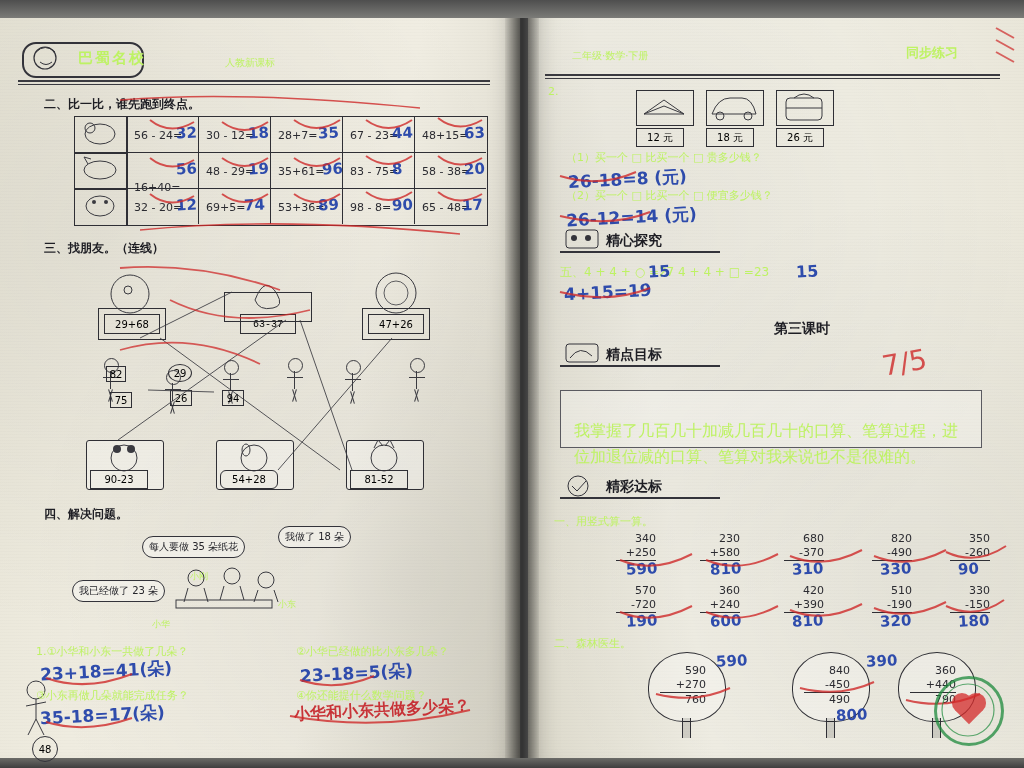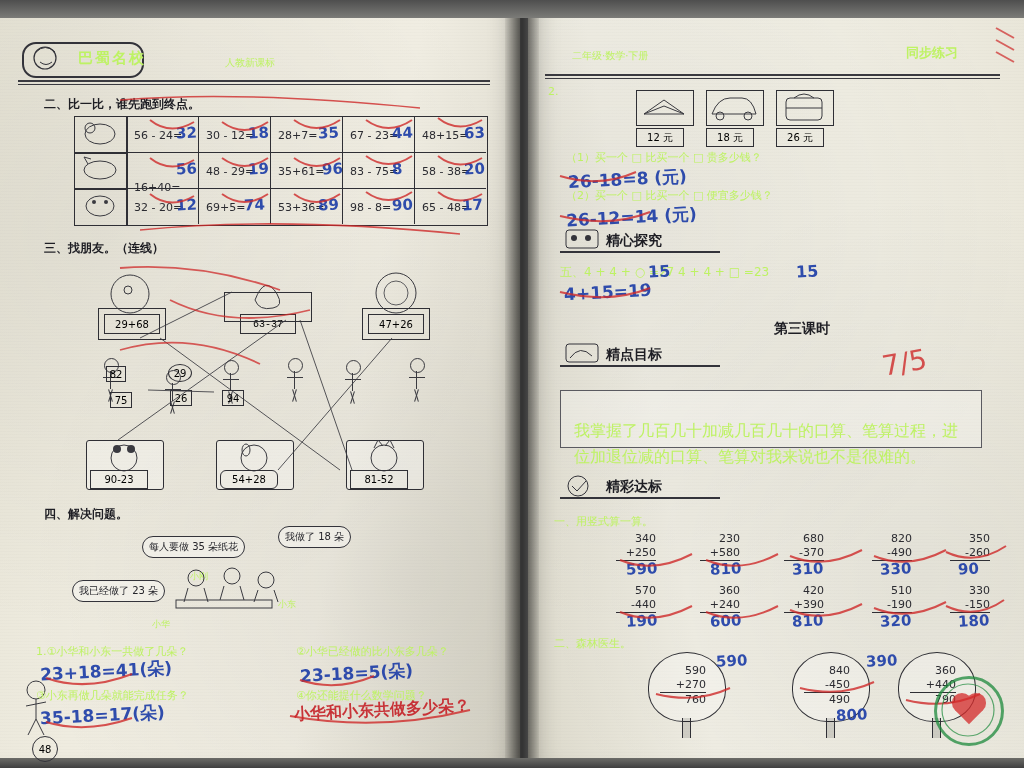--- a/index.html
+++ b/index.html
@@ -434,21 +434,21 @@
   </div>
 
   <div class="hw" style="left:626px;top:560px;font-size:15px;">590</div>
   <div class="hw" style="left:710px;top:560px;font-size:15px;">810</div>
   <div class="hw" style="left:792px;top:560px;font-size:15px;">310</div>
   <div class="hw" style="left:880px;top:560px;font-size:15px;">330</div>
   <div class="hw" style="left:958px;top:560px;font-size:15px;">90</div>
 
   <div class="vert-eq" style="left:616px;top:584px;width:40px;">
     <div>570</div>
-    <div class="ul">-440</div>
+    <div class="ul">-720</div>
   </div>
   <div class="vert-eq" style="left:700px;top:584px;width:40px;">
     <div>360</div>
     <div class="ul">+240</div>
   </div>
   <div class="vert-eq" style="left:784px;top:584px;width:40px;">
     <div>420</div>
     <div class="ul">+390</div>
   </div>
   <div class="vert-eq" style="left:872px;top:584px;width:40px;">

